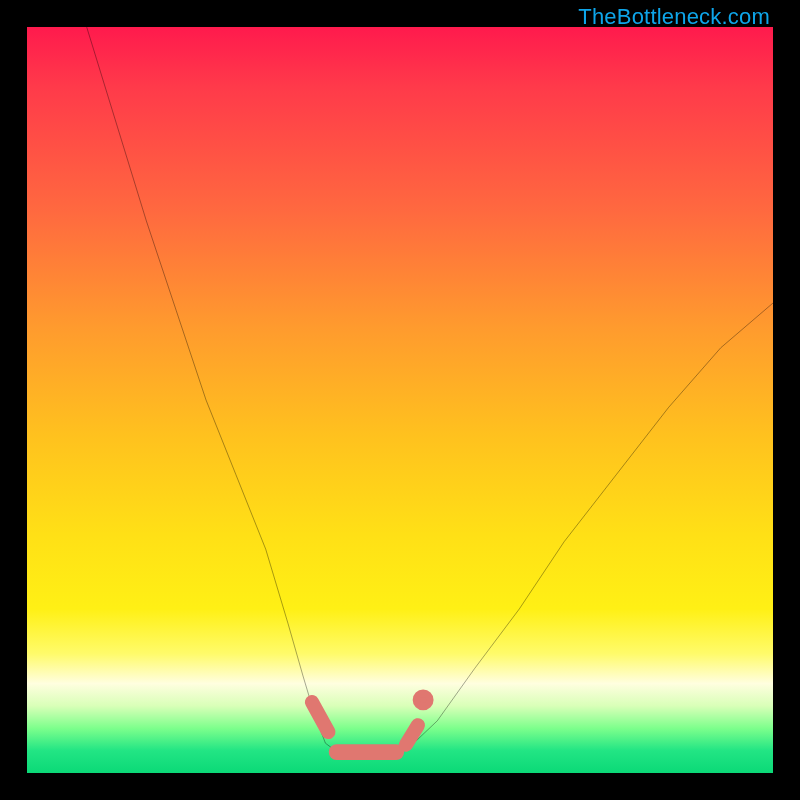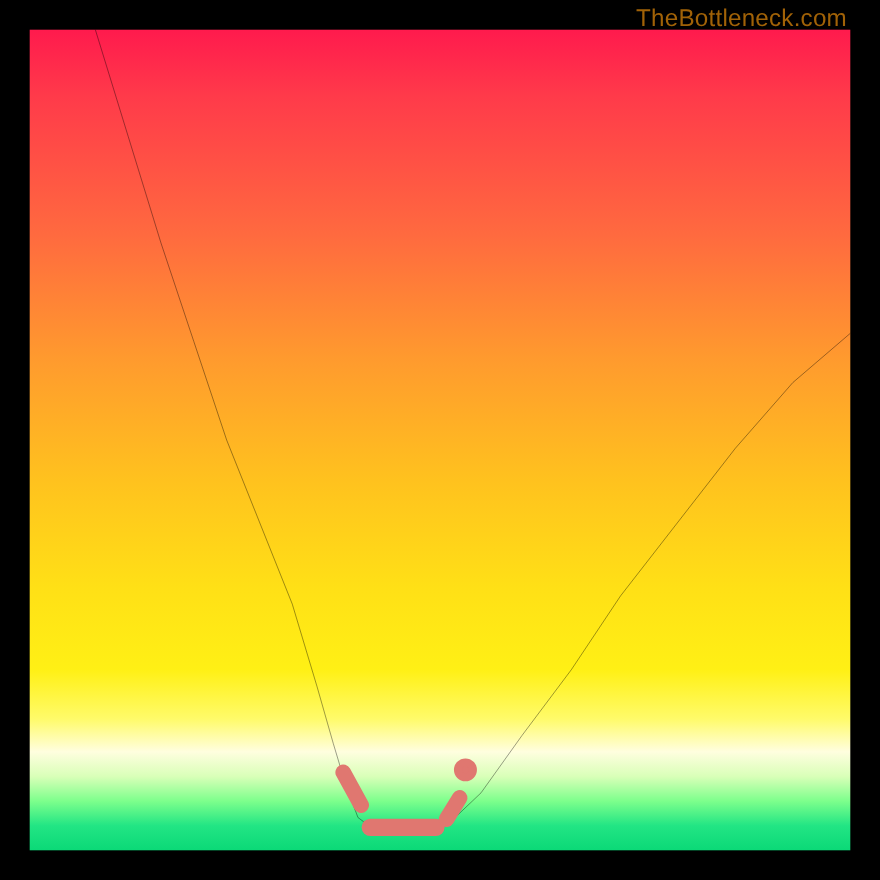--- a/index.html
+++ b/index.html
@@ -46,21 +46,21 @@
     left: 0;
     top: 0;
     width: 746px;
     height: 746px;
     overflow: visible;
   }
   .watermark {
     position: absolute;
     top: 4px;
     right: 30px;
-    color: #a16207;
+    color: #0ea5e9;
     font-size: 22px;
     font-weight: 500;
     letter-spacing: 0.2px;
     user-select: none;
   }
 </style>
 </head>
 <body>
 
 <div class="frame">

